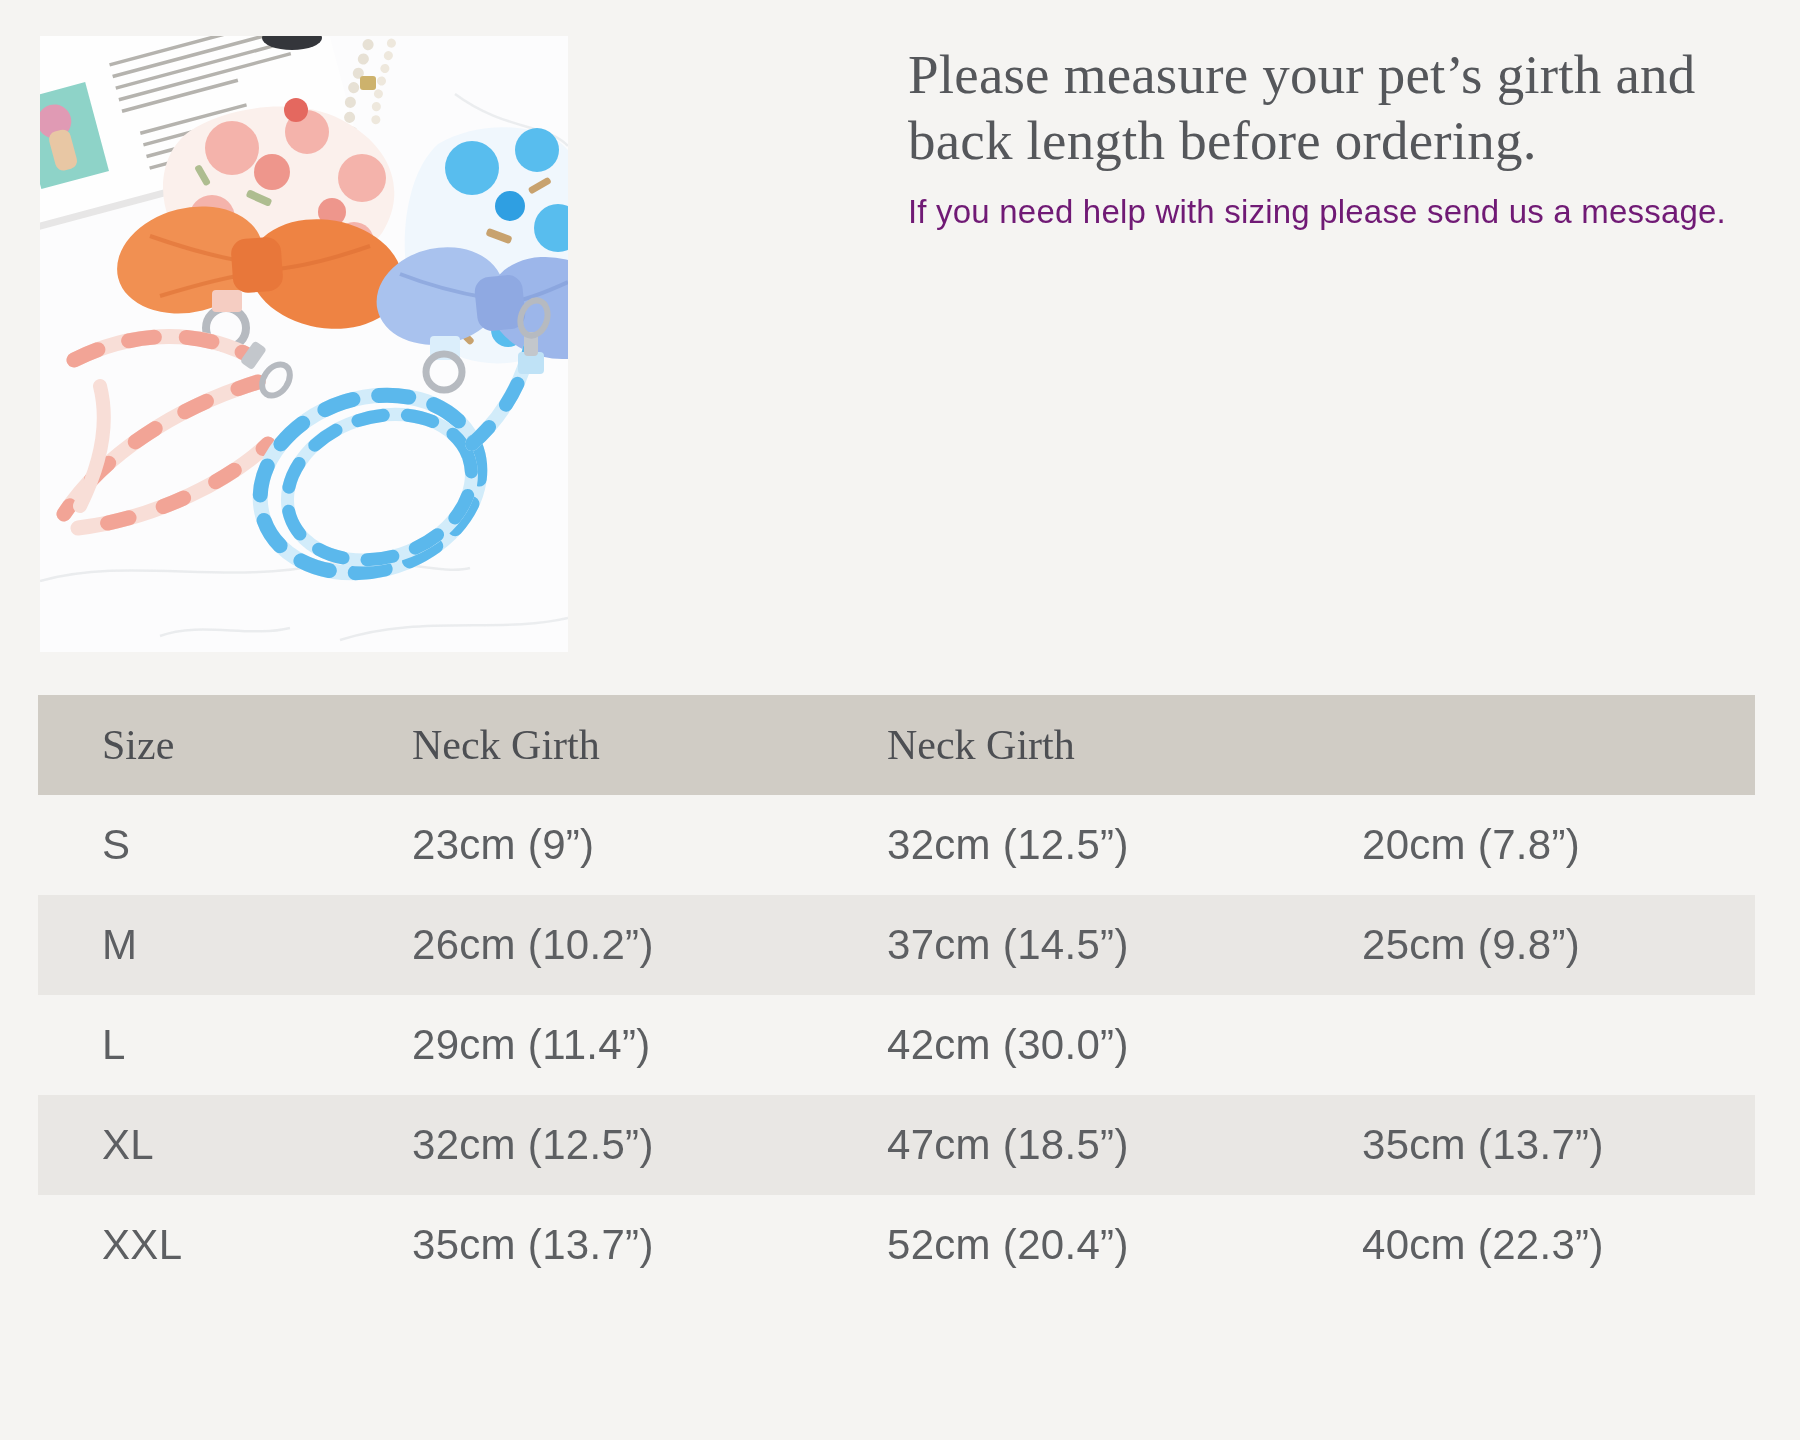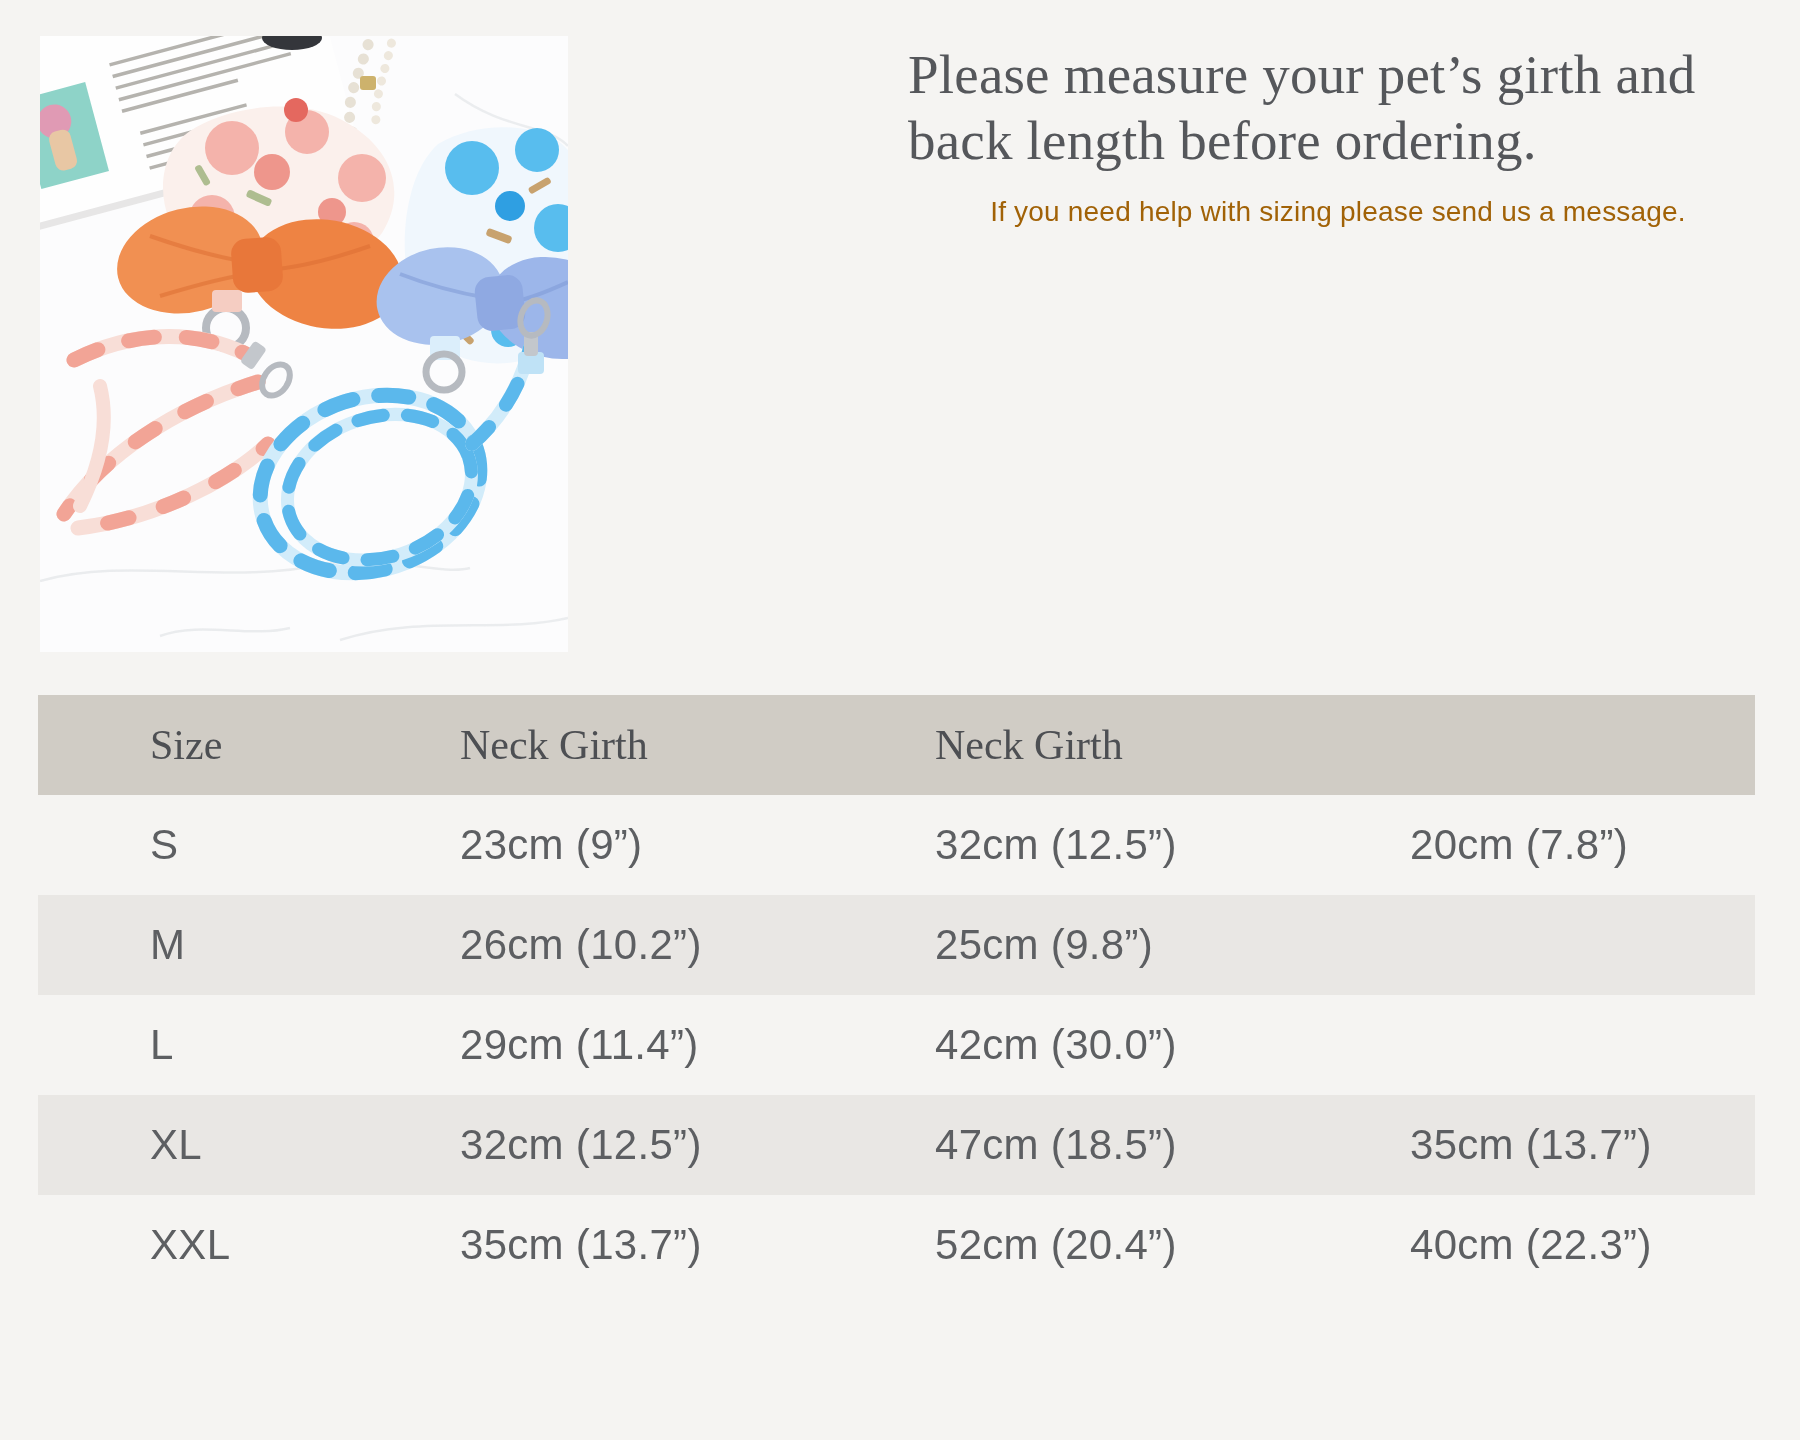--- a/index.html
+++ b/index.html
@@ -20,30 +20,30 @@
 
   
   .headline{
     position:absolute;left:908px;top:42px;width:900px;
     font-family:"Liberation Serif", serif;
     font-size:55px;line-height:66px;font-weight:400;
     color:#55575b;letter-spacing:.2px;
   }
   .subtitle{
     position:absolute;left:908px;top:192px;width:860px;
-    font-size:28px;line-height:40px;color:#a16207;letter-spacing:.2px;text-align:center;
+    font-size:33px;line-height:40px;color:#701a75;letter-spacing:.2px;
   }
 
   
   .size-table{
     position:absolute;left:38px;top:695px;width:1717px;
   }
   .t-head,.t-row{
     display:flex;align-items:center;
-    padding-left:112px;box-sizing:border-box;
+    padding-left:64px;box-sizing:border-box;
   }
   .t-head{
     height:100px;background:#d0ccc5;
     font-family:"Liberation Serif", serif;
     font-size:42px;color:#4d4f53;
   }
   .t-row{
     height:100px;font-size:42px;color:#5d5f62;letter-spacing:.3px;
   }
   .t-row.alt{background:#e9e7e4;}
@@ -209,20 +209,21 @@
 
     <div class="t-row">
       <div class="c1">S</div>
       <div class="c2">23cm (9”)</div>
       <div class="c3">32cm (12.5”)</div>
       <div class="c4">20cm (7.8”)</div>
     </div>
     <div class="t-row alt">
       <div class="c1">M</div>
       <div class="c2">26cm (10.2”)</div>
+      <div class="c3">37cm (14.5”)</div>
       <div class="c4">25cm (9.8”)</div>
     </div>
     <div class="t-row">
       <div class="c1">L</div>
       <div class="c2">29cm (11.4”)</div>
       <div class="c3">42cm (30.0”)</div>
     </div>
     <div class="t-row alt">
       <div class="c1">XL</div>
       <div class="c2">32cm (12.5”)</div>

